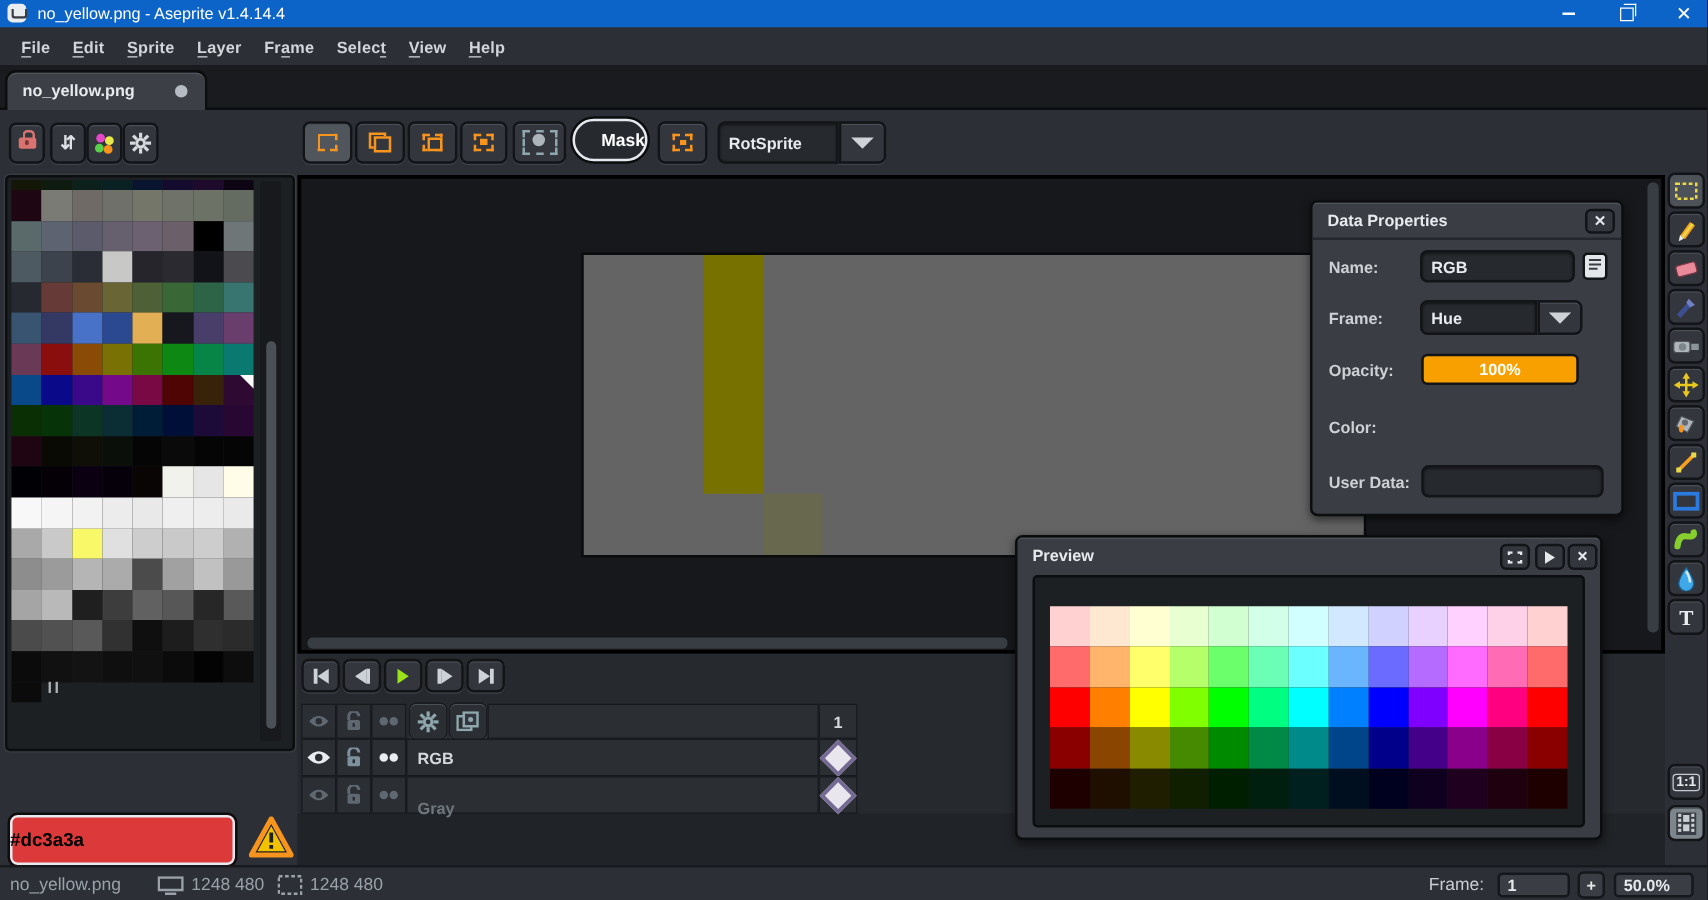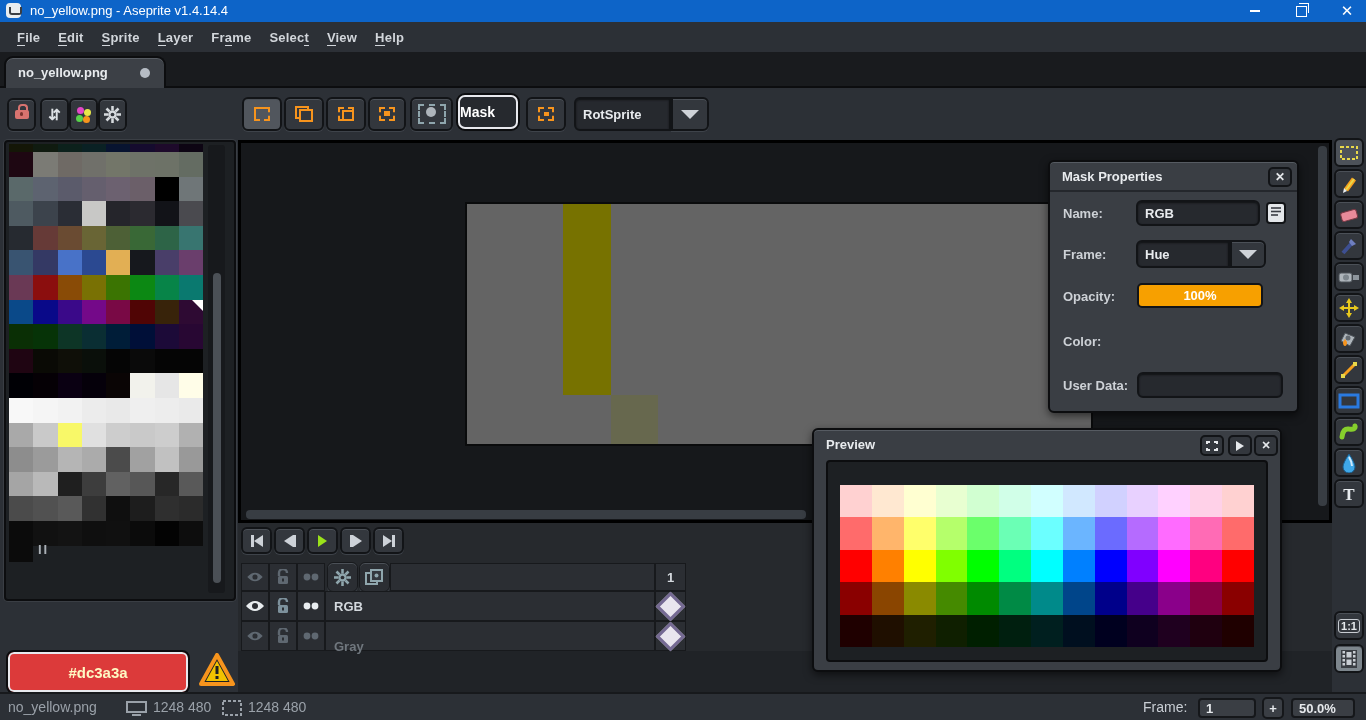--- a/index.html
+++ b/index.html
@@ -42,21 +42,21 @@
   .palette-panel{left:4px;top:140px;width:228px;height:457px;background:#1d2023;border:2px solid #0c0d0f;border-radius:4px;box-shadow:0 0 0 1px #3a3e44;}
   #palette-grid{position:absolute;left:3px;top:2px;width:194px;overflow:hidden;}
   .pal-row{display:flex;}
   .pal-sw{flex:1;position:relative;}
   .pal-marker{position:absolute;right:0;top:0;width:0;height:0;border-left:11px solid transparent;border-top:11px solid #fff;}
   .pal-scroll{left:202px;top:3px;width:17px;height:448px;background:#17191c;border-radius:3px;}
   .pal-thumb{left:5px;top:128px;width:8px;height:310px;background:#4b5056;border-radius:4px;}
   .pal-more{left:32px;top:400px;color:#aab0b6;font-size:13px;font-weight:700;letter-spacing:2px;}
   
   .idx-btn{left:6px;top:602px;width:226px;height:37px;border:2px solid #0c0d0f;border-radius:8px;box-shadow:inset 0 0 0 2px #cfd2e2;display:flex;align-items:center;justify-content:center;color:#fff;font-size:14px;font-weight:700;}
-  .fg-btn{left:6px;top:650px;width:180px;height:40px;border:2px solid #0c0d0f;border-radius:8px;box-shadow:inset 0 0 0 2px #e8e9ee;display:flex;align-items:center;justify-content:center;color:#fef9c3;font-size:15px;font-weight:700;}
+  .fg-btn{left:6px;top:650px;width:180px;height:40px;border:2px solid #0c0d0f;border-radius:8px;box-shadow:inset 0 0 0 2px #e8e9ee;display:flex;align-items:center;color:#000000;font-size:15px;font-weight:700;}
   
   .workspace{left:238px;top:140px;width:1094px;height:383px;background:#16181b;border:3px solid #000;box-sizing:border-box;}
   .canvas{box-shadow:0 0 0 2px #0a0b0c;}
   .hscroll{left:246px;top:510px;width:560px;height:9px;background:#383d43;border-radius:4px;}
   .vscroll{left:1318px;top:146px;width:9px;height:360px;background:#383d43;border-radius:4px;}
   
   .rtool{left:1334px;width:30px;height:29px;background:#33373d;border:2px solid #121417;border-radius:6px;box-shadow:inset 0 1px 0 #4b5057;display:flex;align-items:center;justify-content:center;box-sizing:border-box;}
   .rtool.active{background:#4d5259;}
   .ratio-label{color:#e6e9ec;font-size:11px;font-weight:700;border:1px solid #c8ccd2;border-radius:3px;padding:0 2px;}
   
@@ -185,21 +185,21 @@
   <div class="abs btn" style="left:368px;top:97px;width:38px;height:34px;">
     <span class="sel-ico ico-dash" style="position:relative;">
       <span style="position:absolute;left:3px;top:2px;width:6px;height:5px;background:#f7941d;"></span>
     </span>
   </div>
   <div class="abs btn" style="left:410px;top:97px;width:43px;height:34px;">
     <span style="position:relative;width:24px;height:16px;border:2px dashed #8fa6ad;">
       <span style="position:absolute;left:6px;top:1px;width:10px;height:10px;border-radius:50%;background:#aeb5bb;"></span>
     </span>
   </div>
-  <div class="abs" style="left:458px;top:95px;width:60px;height:34px;background:#26292e;border:2px solid #e8e9ee;border-radius:7px;box-shadow:0 0 0 2px #0c0d0f;display:flex;align-items:center;justify-content:flex-start;box-sizing:border-box;">
+  <div class="abs" style="left:458px;top:95px;width:60px;height:34px;background:#26292e;border:2px solid #e8e9ee;border-radius:18px;box-shadow:0 0 0 2px #0c0d0f;display:flex;align-items:center;justify-content:flex-end;box-sizing:border-box;">
     <span style="color:#fff;font-size:14px;font-weight:700;">Mask</span>
   </div>
   <div class="abs btn" style="left:526px;top:97px;width:40px;height:34px;">
     <span class="sel-ico ico-dash" style="position:relative;">
       <span style="position:absolute;left:4px;top:3px;width:5px;height:4px;background:#f7941d;"></span>
     </span>
   </div>
   <div class="abs fld-input" style="left:574px;top:97px;width:97px;height:34px;border-radius:6px 0 0 6px;">
     <span>RotSprite</span>
   </div>
@@ -623,21 +623,21 @@
       </svg>
   </div>
   <div class="abs tl-cell" style="left:325px;top:621px;width:330px;height:30px;justify-content:flex-start;padding-left:8px;">
     <span class="layer-name" style="color:#70777e;margin-top:20px;">Gray</span>
   </div>
   <div class="abs tl-cell" style="left:655px;top:621px;width:31px;height:30px;">
     <span class="diamond"></span>
   </div>
 
   <div class="abs dialog" style="left:1048px;top:160px;width:247px;height:249px;">
-    <div class="abs dlg-title" style="left:12px;top:7px;">Mask Properties</div>
+    <div class="abs dlg-title" style="left:12px;top:7px;">Data Properties</div>
     <div class="abs dlg-close" style="left:218px;top:5px;">
         <span>✕</span>
       </div>
     <div class="abs" style="left:0;top:28px;width:247px;height:2px;background:#24272c;"></div>
 
     <div class="abs fld-label" style="left:13px;top:44px;">Name:</div>
     <div class="abs fld-input" style="left:86px;top:38px;width:124px;height:26px;">
       <span>RGB</span>
     </div>
     <div class="abs" style="left:216px;top:40px;width:20px;height:22px;background:#e4e7ea;border:2px solid #121417;border-radius:4px;box-sizing:border-box;">

